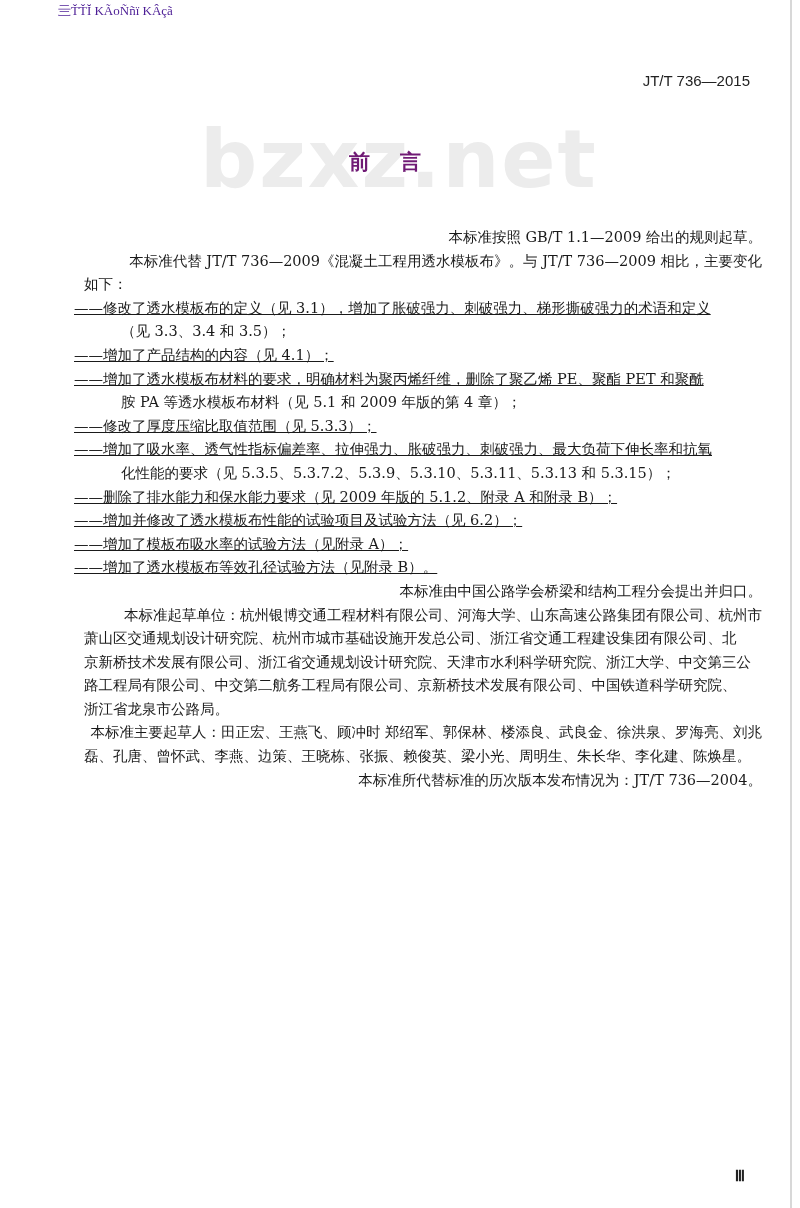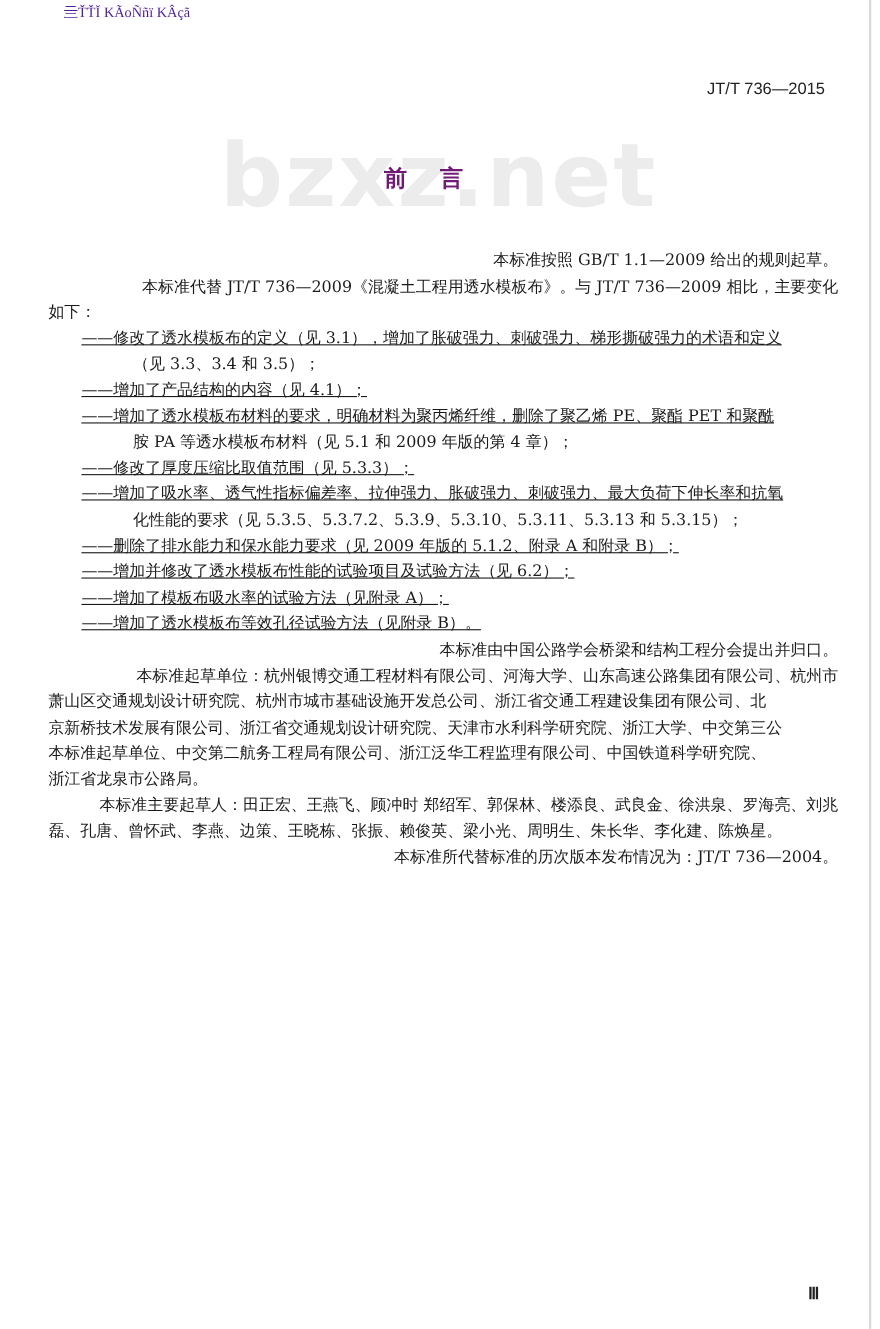--- a/index.html
+++ b/index.html
@@ -28,21 +28,21 @@
       letter-spacing: 30px;
     }
     .body-text {
       position: absolute; left: 44px; top: 226px; width: 718px;
       font-size: 14.5px; line-height: 23.6px;
     }
     .line { white-space: nowrap; height: 23.6px; }
     .indent-para { padding-left: 38px; text-align: right; }
     .indent-dash { padding-left: 30px; text-decoration: underline; }
     .indent-cont { padding-left: 77px; }
-    .indent-none { padding-left: 0; }
+    .indent-none { padding-left: 0; margin-left: 40px; }
     .page-roman {
       position: absolute; right: 55px; top: 1167px; font-size: 15px; font-weight: bold;
       font-family: "Liberation Serif", serif; color: #222;
     }
   </style>
 </head>
 <body>
 
 <div class="page-edge"></div>
 
@@ -67,20 +67,20 @@
     <div class="line indent-dash">——增加了吸水率、透气性指标偏差率、拉伸强力、胀破强力、刺破强力、最大负荷下伸长率和抗氧</div>
     <div class="line indent-cont">化性能的要求（见 5.3.5、5.3.7.2、5.3.9、5.3.10、5.3.11、5.3.13 和 5.3.15）；</div>
     <div class="line indent-dash">——删除了排水能力和保水能力要求（见 2009 年版的 5.1.2、附录 A 和附录 B）；</div>
     <div class="line indent-dash">——增加并修改了透水模板布性能的试验项目及试验方法（见 6.2）；</div>
     <div class="line indent-dash">——增加了模板布吸水率的试验方法（见附录 A）；</div>
     <div class="line indent-dash">——增加了透水模板布等效孔径试验方法（见附录 B）。</div>
     <div class="line indent-para">本标准由中国公路学会桥梁和结构工程分会提出并归口。</div>
     <div class="line indent-para">本标准起草单位：杭州银博交通工程材料有限公司、河海大学、山东高速公路集团有限公司、杭州市</div>
     <div class="line indent-none">萧山区交通规划设计研究院、杭州市城市基础设施开发总公司、浙江省交通工程建设集团有限公司、北</div>
     <div class="line indent-none">京新桥技术发展有限公司、浙江省交通规划设计研究院、天津市水利科学研究院、浙江大学、中交第三公</div>
-    <div class="line indent-none">本标准起草单位、中交第二航务工程局有限公司、浙江泛华工程监理有限公司、中国铁道科学研究院、</div>
+    <div class="line indent-none">路工程局有限公司、中交第二航务工程局有限公司、京新桥技术发展有限公司、中国铁道科学研究院、</div>
     <div class="line indent-none">浙江省龙泉市公路局。</div>
     <div class="line indent-para">本标准主要起草人：田正宏、王燕飞、顾冲时 郑绍军、郭保林、楼添良、武良金、徐洪泉、罗海亮、刘兆</div>
     <div class="line indent-none">磊、孔唐、曾怀武、李燕、边策、王晓栋、张振、赖俊英、梁小光、周明生、朱长华、李化建、陈焕星。</div>
     <div class="line indent-para">本标准所代替标准的历次版本发布情况为：JT/T 736—2004。</div>
   </div>
 
 <div class="page-roman">Ⅲ</div>
 
 </body></html>

